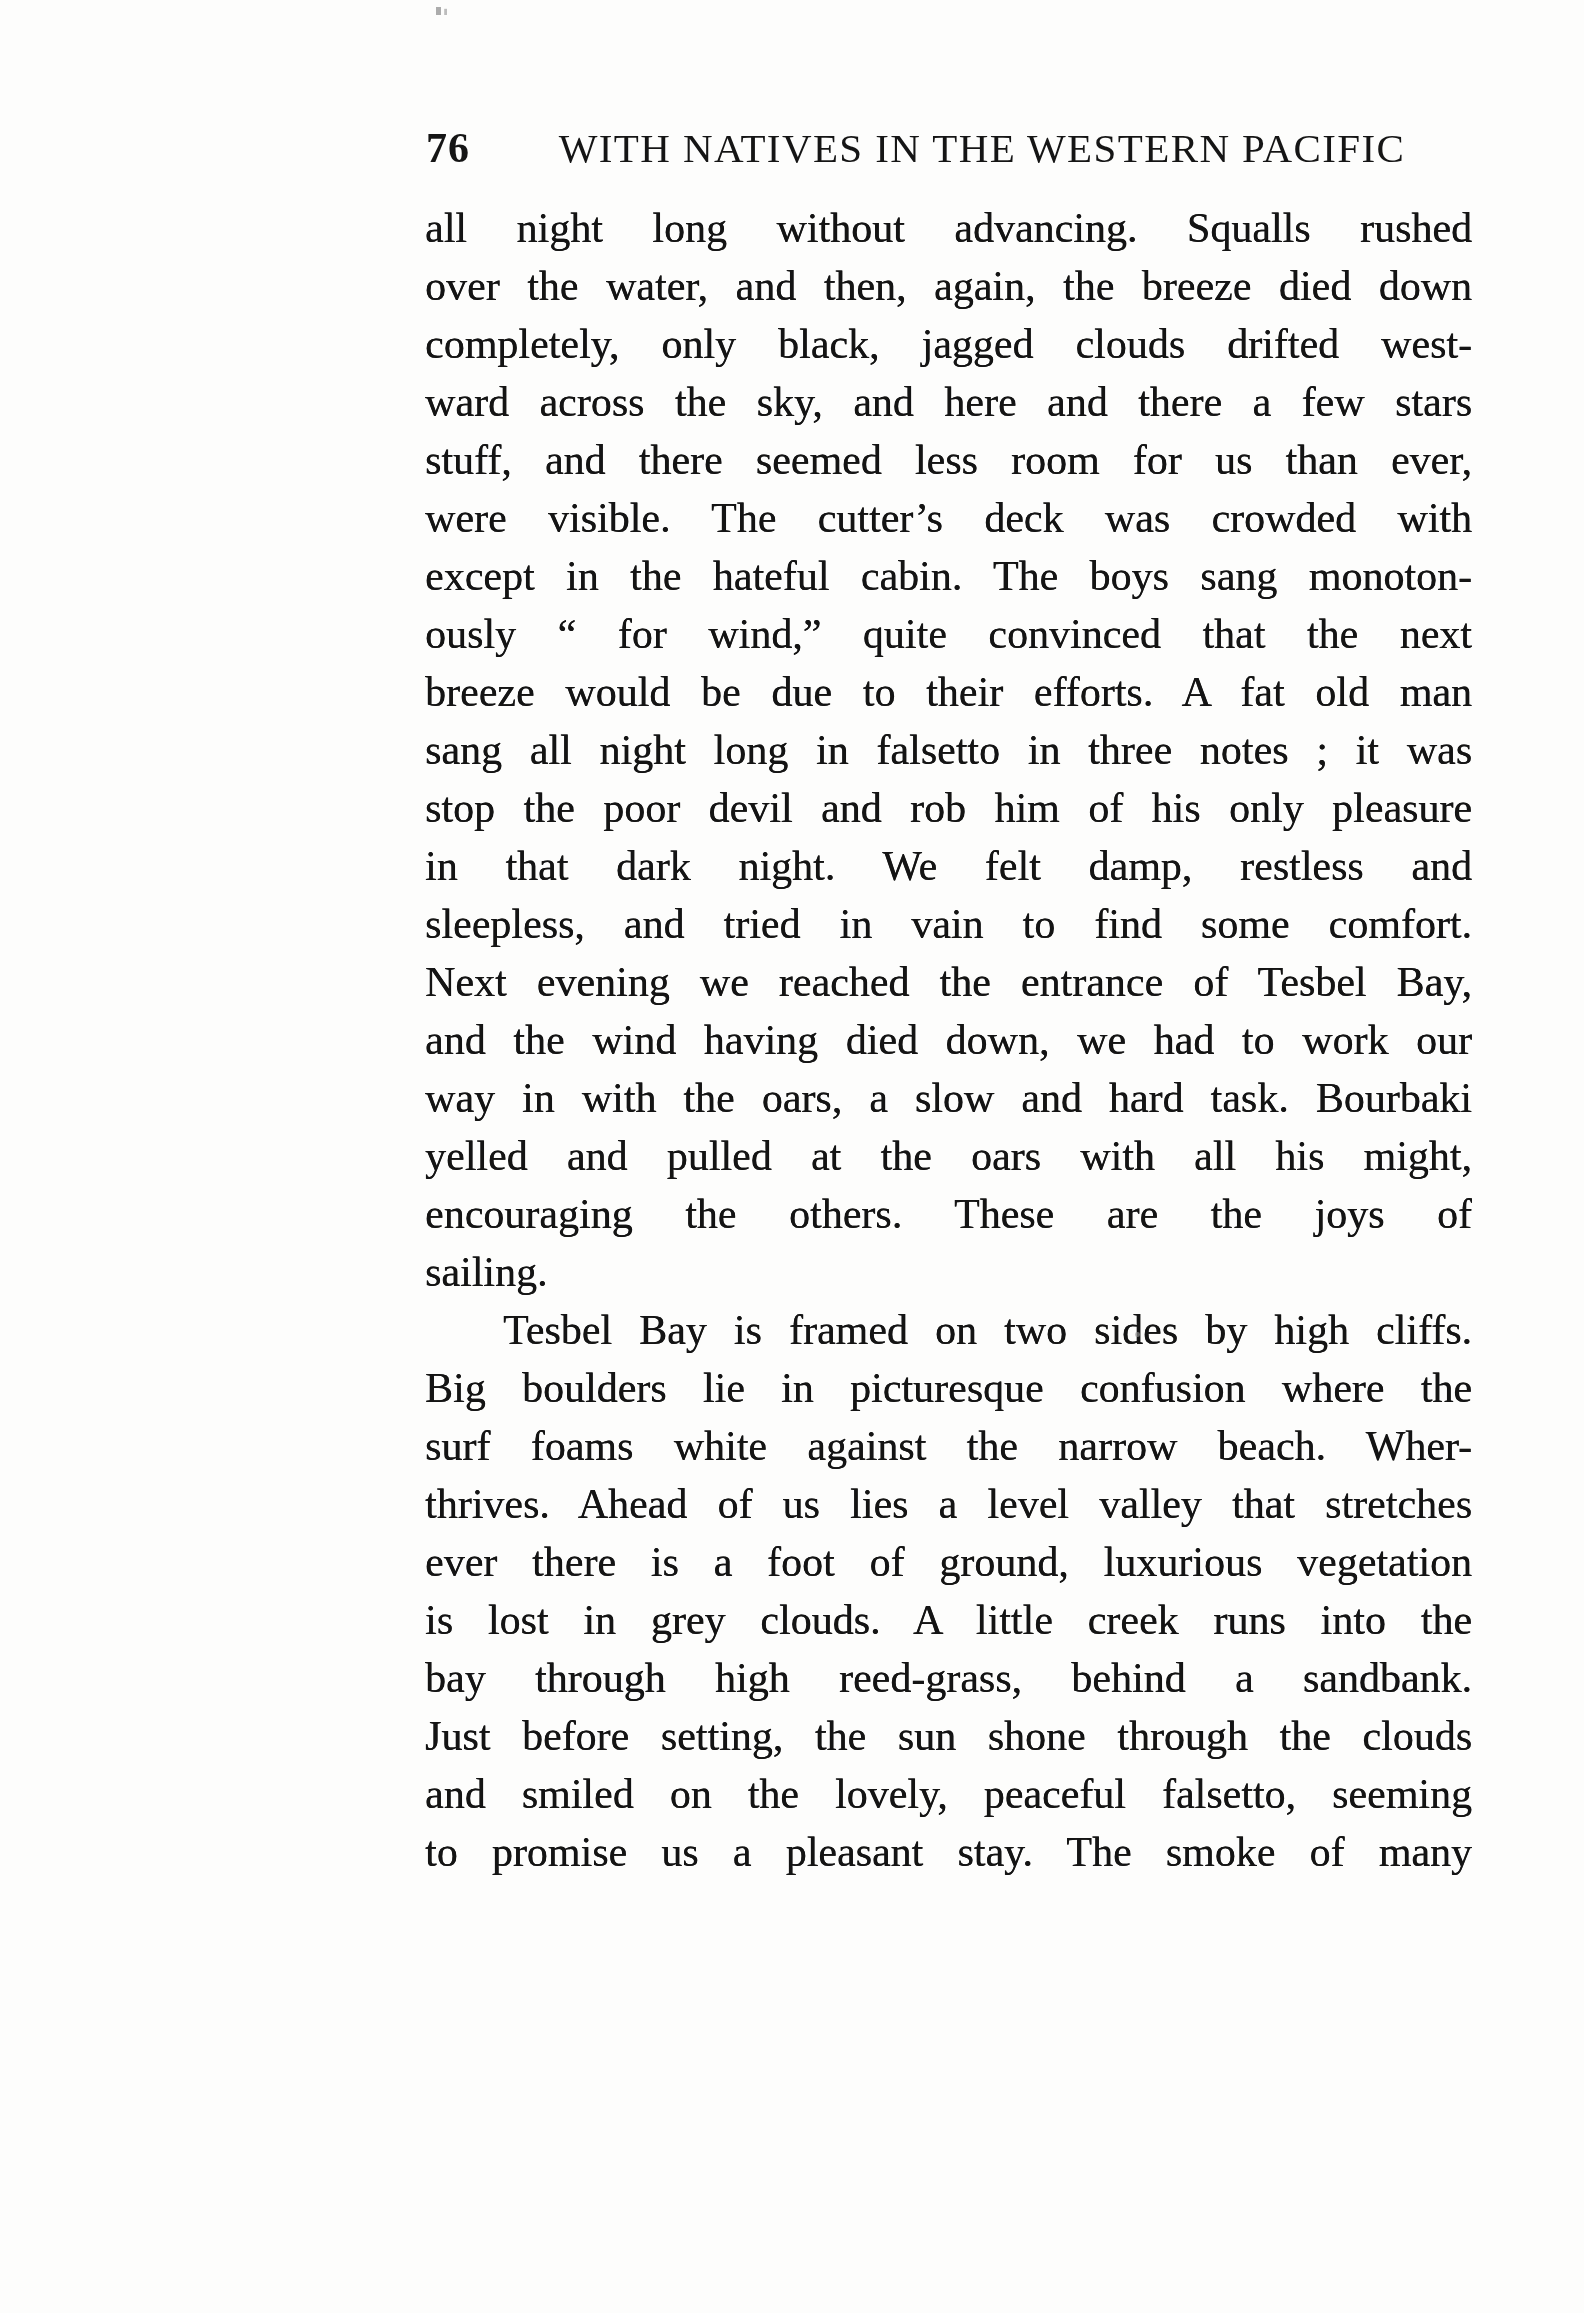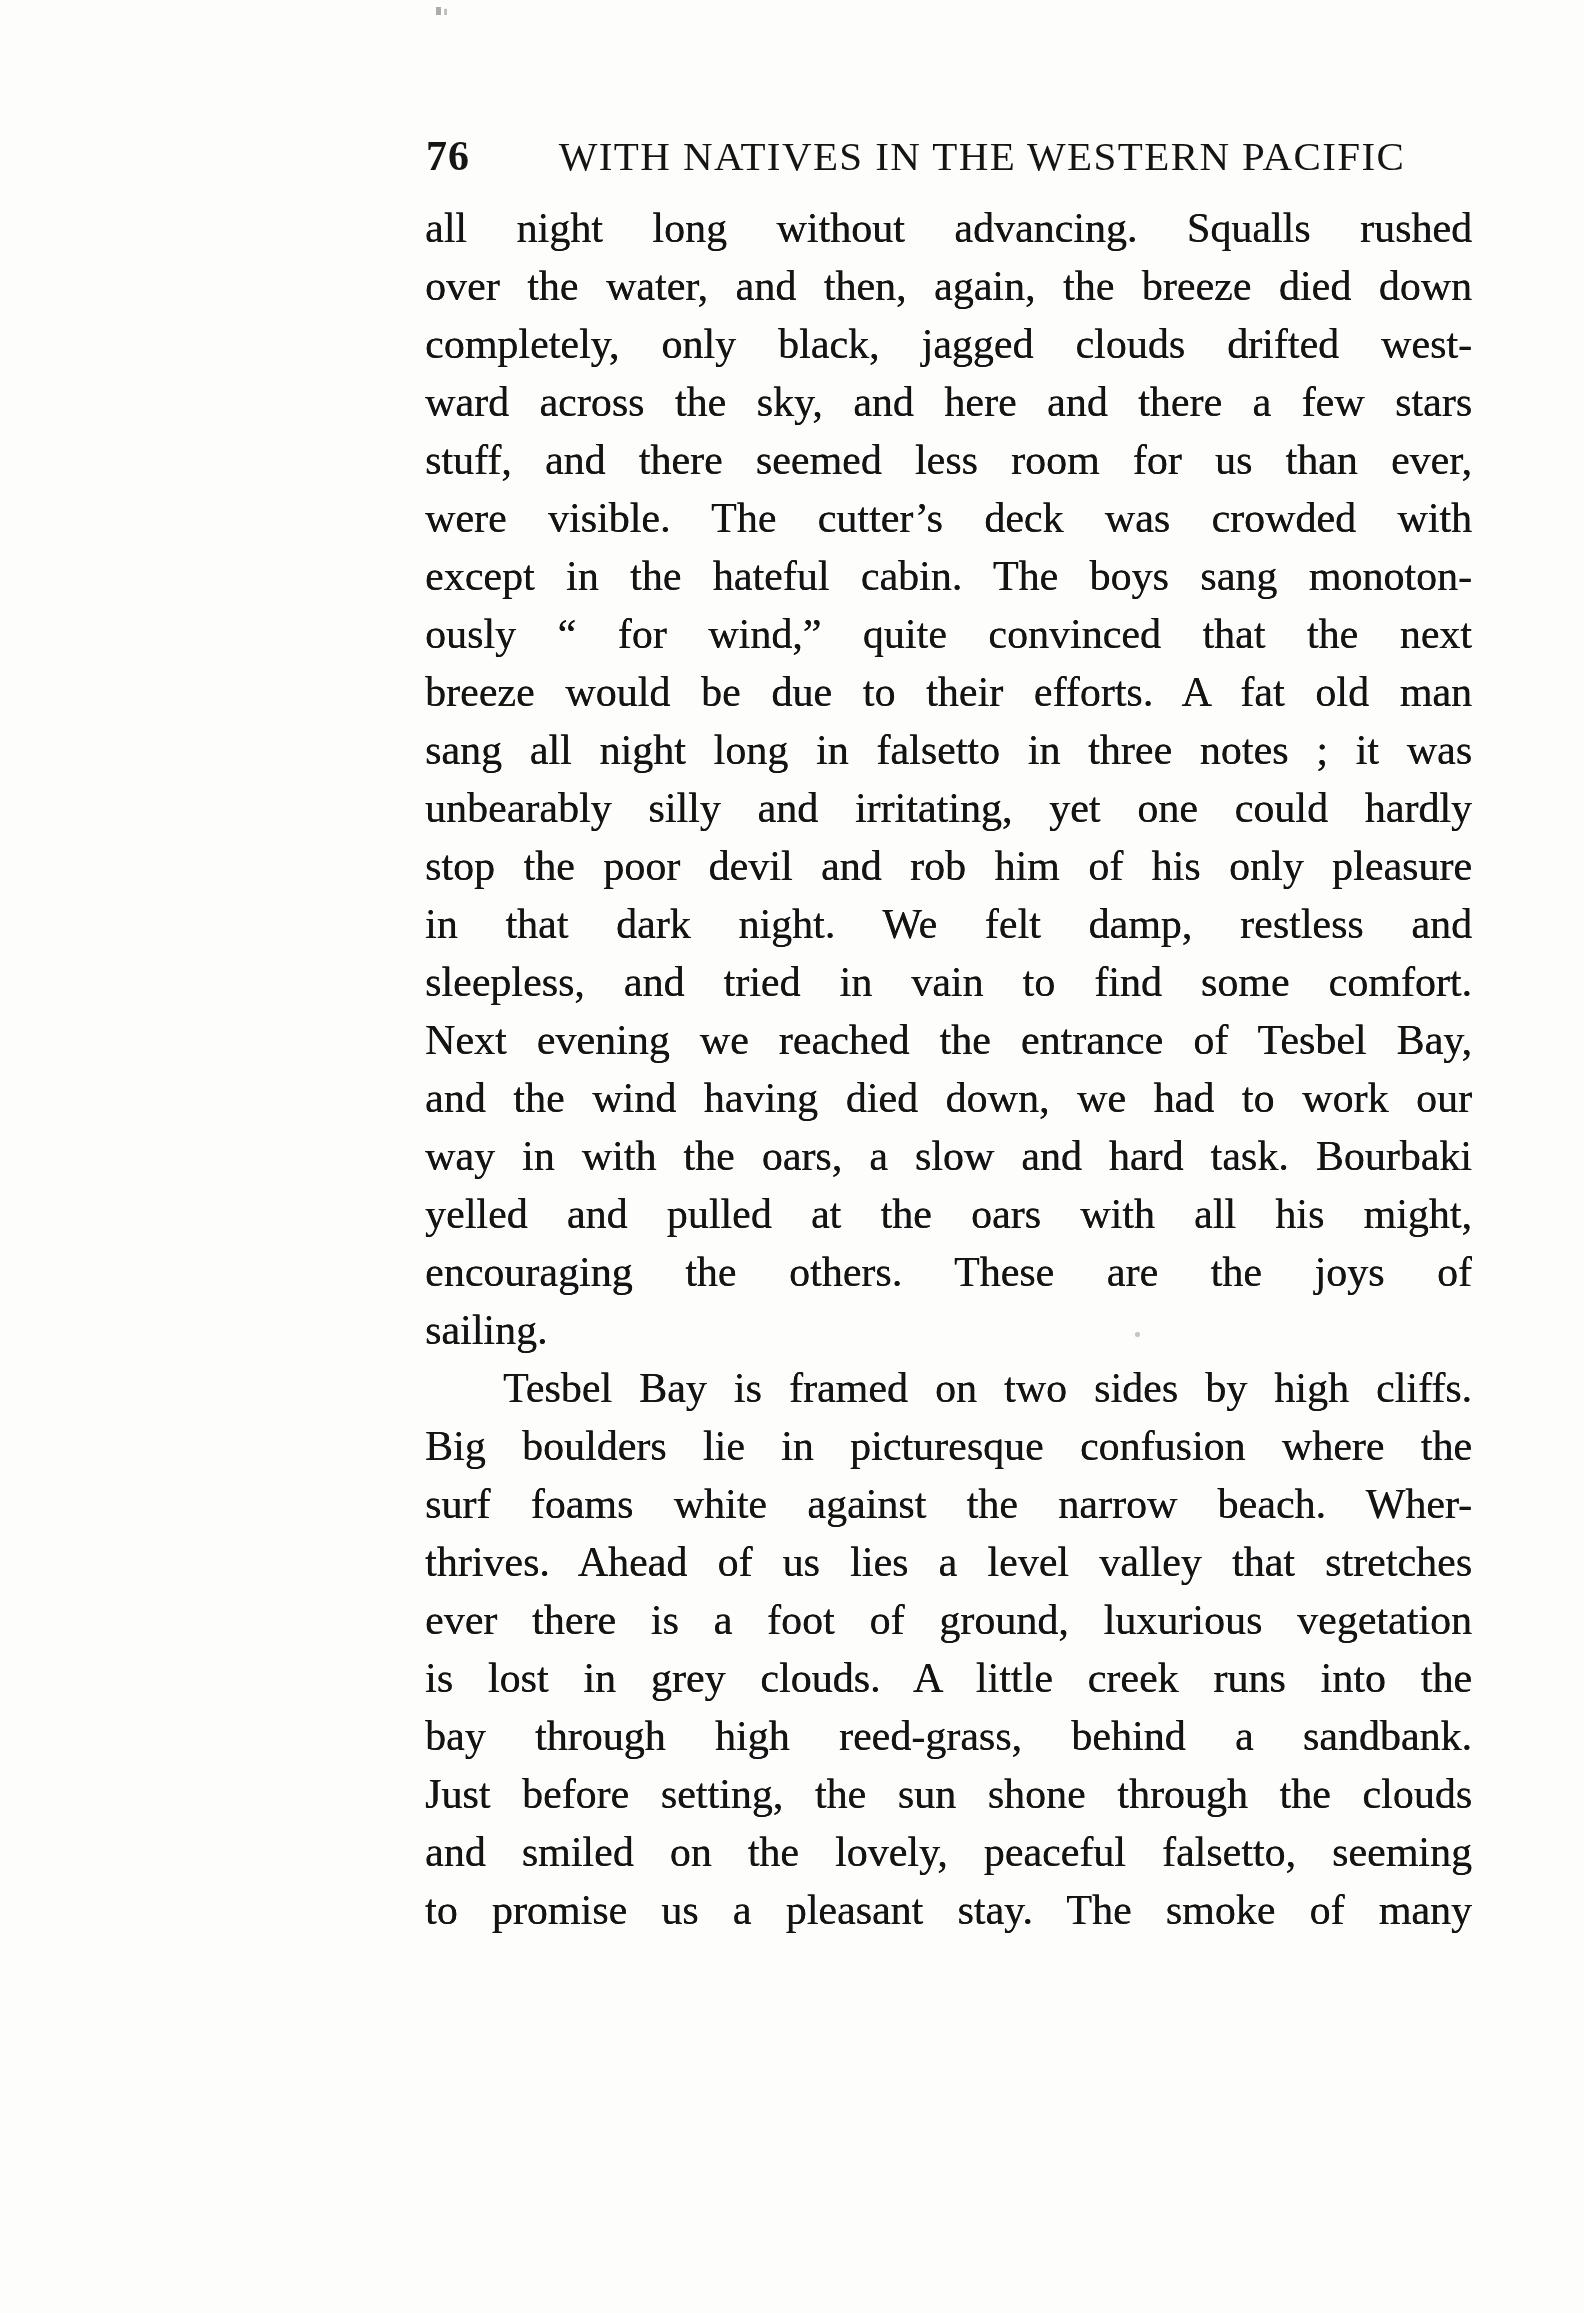--- a/index.html
+++ b/index.html
@@ -16,21 +16,20 @@
     font-family: "Liberation Serif", "DejaVu Serif", serif;
     color: #141414;
   }
   
   .running-header {
     position: absolute;
     top: 126px;
     left: 0;
     width: 100%;
     height: 51px;
-    margin-top: 8px;
   }
   .page-number {
     position: absolute;
     left: 426px;
     top: 0;
     font-size: 42px;
     font-weight: bold;
     line-height: 44px;
     letter-spacing: 0.9px;
     color: #151515;
@@ -110,21 +109,20 @@
       <div class="line">all night long without advancing.  Squalls rushed</div>
       <div class="line">over the water, and then, again, the breeze died down</div>
       <div class="line">completely, only black, jagged clouds drifted west-</div>
       <div class="line">ward across the sky, and here and there a few stars</div>
       <div class="line">stuff, and there seemed less room for us than ever,</div>
       <div class="line">were visible.  The cutter’s deck was crowded with</div>
       <div class="line">except in the hateful cabin.  The boys sang monoton-</div>
       <div class="line">ously “ for wind,” quite convinced that the next</div>
       <div class="line">breeze would be due to their efforts.  A fat old man</div>
       <div class="line">sang all night long in falsetto in three notes ; it was</div>
-      <div class="line">unbearably silly and irritating, yet one could hardly</div>
       <div class="line">stop the poor devil and rob him of his only pleasure</div>
       <div class="line">in that dark night.  We felt damp, restless and</div>
       <div class="line">sleepless, and tried in vain to find some comfort.</div>
       <div class="line">Next evening we reached the entrance of Tesbel Bay,</div>
       <div class="line">and the wind having died down, we had to work our</div>
       <div class="line">way in with the oars, a slow and hard task.  Bourbaki</div>
       <div class="line">yelled and pulled at the oars with all his might,</div>
       <div class="line">encouraging the others.  These are the joys of</div>
       <div class="line last">sailing.</div>
       <div class="line indent">Tesbel Bay is framed on two sides by high cliffs.</div>

